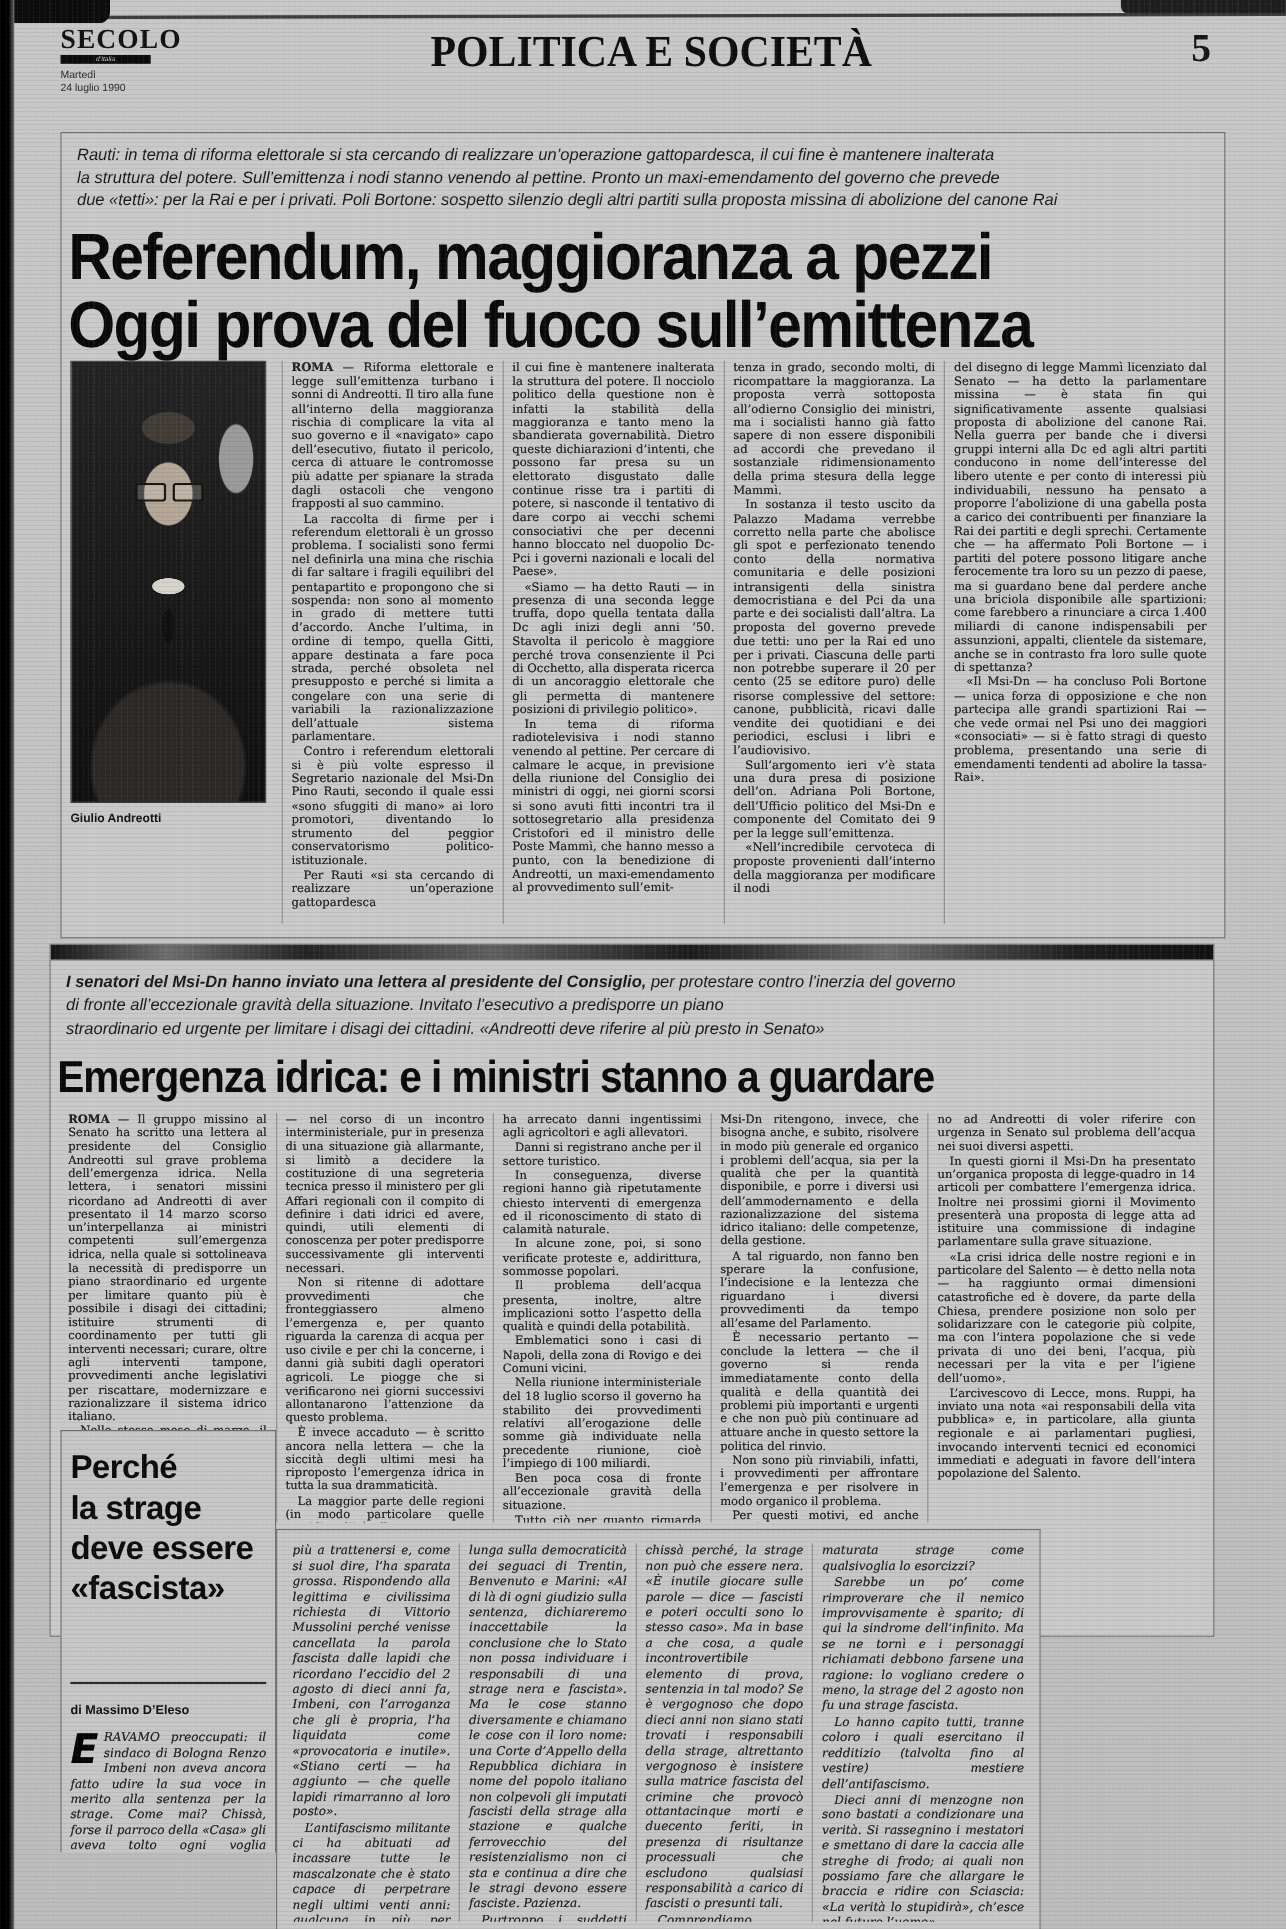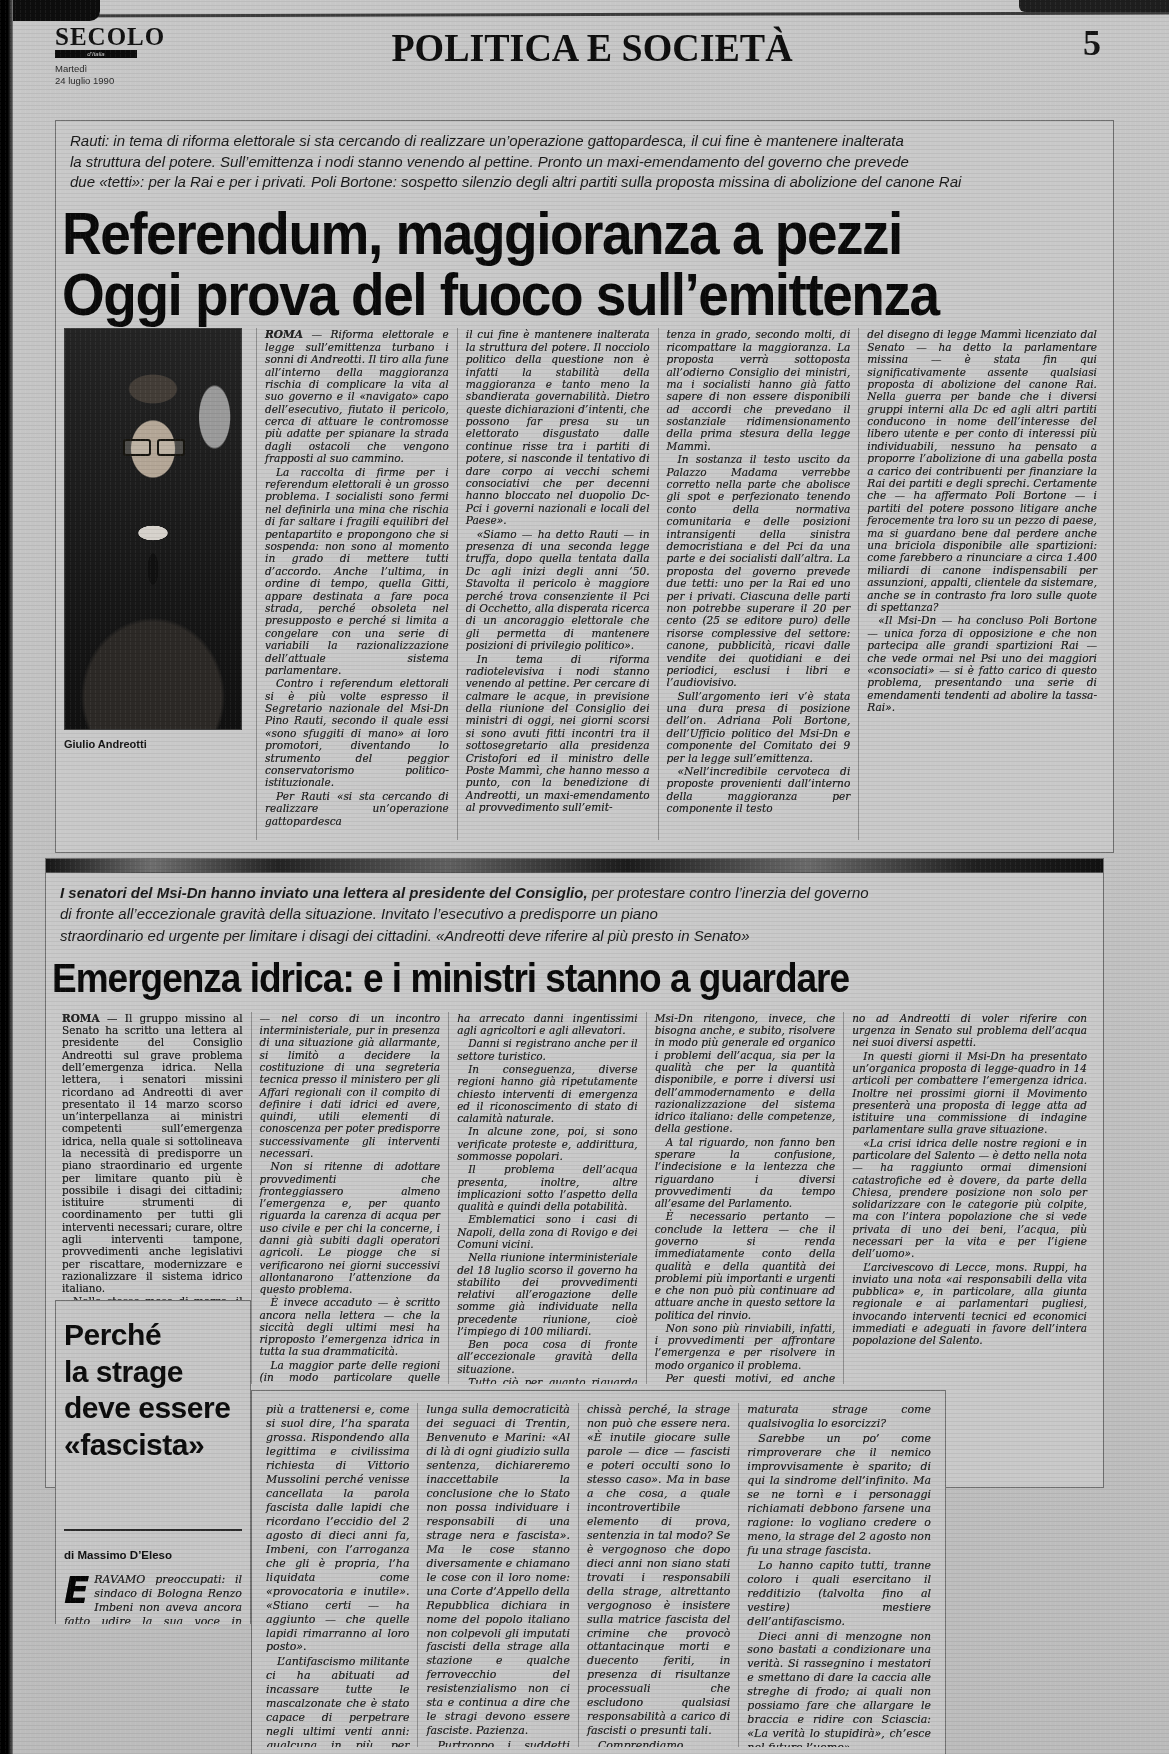--- a/index.html
+++ b/index.html
@@ -27,21 +27,21 @@
     transform:scaleY(1.06);transform-origin:top center;letter-spacing:0;}
   .page-num{position:absolute;right:28px;top:-2px;font-family:"Liberation Serif",serif;font-weight:700;font-size:36px;color:#151515;}
   
   .nbox{position:absolute;background:#c9c9c9;border:1px solid #6e6e6e;overflow:hidden;box-sizing:border-box;}
   .kicker{margin:10px 14px 2px;font-style:italic;font-size:15px;line-height:1.38;color:#1b1b1b;}
   .kicker b{font-weight:400;}
   .headline-xl{margin:10px 6px 0;font-weight:700;font-size:55px;line-height:1.03;letter-spacing:-1.5px;color:#0a0a0a;transform:scaleY(1.08);transform-origin:top left;white-space:nowrap;}
   .headline-lg{margin:10px 6px 0;font-weight:700;font-size:37px;letter-spacing:-1px;color:#0a0a0a;transform:scaleY(1.1);transform-origin:top left;white-space:nowrap;}
   .cols{display:flex;align-items:stretch;}
   .col{flex:1 1 0;padding:0 8px;font-family:"DejaVu Serif",serif;font-size:10.6px;line-height:1.17;text-align:justify;color:#232323;overflow:hidden;text-shadow:0 0 .4px #5a5a5a;}
-  .cols > div + div{border-left:1px solid #8e8e8e;font-style:italic;}
+  .cols > div + div{border-left:1px solid #8e8e8e;}
   .col.wide{flex:1.25 1 0;}
   .col p{margin:0 0 1px;text-indent:11px;}
   .col .cont > p:first-child, .col p.noindent{text-indent:0;}
   .lead-label{font-weight:700;}
   
   .box1{left:55px;top:120px;width:1059px;height:733px;}
   .a1-body{margin:12px 8px 0;height:512px;}
   .photo-col{width:186px;flex:none;padding:0 6px 0 0;}
   .photo{width:178px;height:402px;position:relative;border:1px solid #3d3d3d;box-sizing:border-box;
     background:
@@ -58,21 +58,21 @@
   .photo-caption{margin-top:8px;font-size:11px;font-weight:700;color:#141414;}
   
   .box2{left:45px;top:858px;width:1059px;height:630px;}
   .divider-bar{height:13px;background:linear-gradient(90deg,#161616,#6e6e6e 10%,#242424 22%,#606060 38%,#1c1c1c 55%,#6a6a6a 72%,#202020 88%,#111);border-bottom:1px solid #4f4f4f;}
   .intro2{margin:9px 14px 0;font-style:italic;font-size:15px;line-height:1.42;color:#1b1b1b;}
   .intro2 b{font-weight:700;}
   .a2-body{margin:14px 8px 0;height:372px;}
   .a2-body .col{font-size:10.5px;}
   .a2-body .col.wide{flex:1.3 1 0;}
   
-  .box3l{left:55px;top:1300px;width:196px;height:324px;border-bottom:none;background:#c6c6c6;}
+  .box3l{left:55px;top:1300px;width:196px;height:384px;border-bottom:none;background:#c6c6c6;}
   .headline-md{margin:16px 8px 0;font-weight:700;font-size:30px;line-height:1.22;letter-spacing:-0.5px;color:#0c0c0c;}
   .byline{margin:66px 8px 0;border-top:2px solid #2b2b2b;padding-top:18px;font-size:11.5px;font-weight:700;color:#101010;}
   .a3-col1-text{margin:12px 8px 0;font-family:"DejaVu Serif",serif;font-style:italic;font-size:11px;line-height:1.27;text-align:justify;color:#232323;text-shadow:0 0 .4px #5a5a5a;}
   .dropcap{float:left;font-family:"DejaVu Sans",sans-serif;font-weight:800;font-size:37px;line-height:.8;margin:3px 5px 0 0;color:#050505;}
   .box3m{left:251px;top:1390px;width:695px;height:364px;border-bottom:none;background:#c6c6c6;}
   .a3-body{margin:12px 6px 0;height:344px;}
   .a3-body .col{font-style:italic;font-size:11px;line-height:1.27;}
   .a3-body .col.wide{flex:1.28 1 0;}
 </style>
 </head>
@@ -124,27 +124,27 @@
             <p>il cui fine è mantenere inalterata la struttura del potere. Il nocciolo politico della questione non è infatti la stabilità della maggioranza e tanto meno la sbandierata governabilità. Dietro queste dichiarazioni d’intenti, che possono far presa su un elettorato disgustato dalle continue risse tra i partiti di potere, si nasconde il tentativo di dare corpo ai vecchi schemi consociativi che per decenni hanno bloccato nel duopolio Dc-Pci i governi nazionali e locali del Paese».</p>
             <p>«Siamo — ha detto Rauti — in presenza di una seconda legge truffa, dopo quella tentata dalla Dc agli inizi degli anni ’50. Stavolta il pericolo è maggiore perché trova consenziente il Pci di Occhetto, alla disperata ricerca di un ancoraggio elettorale che gli permetta di mantenere posizioni di privilegio politico».</p>
             <p>In tema di riforma radiotelevisiva i nodi stanno venendo al pettine. Per cercare di calmare le acque, in previsione della riunione del Consiglio dei ministri di oggi, nei giorni scorsi si sono avuti fitti incontri tra il sottosegretario alla presidenza Cristofori ed il ministro delle Poste Mammì, che hanno messo a punto, con la benedizione di Andreotti, un maxi-emendamento al provvedimento sull’emit-</p>
           </div>
         </div>
       <div class="col">
           <div class="cont">
             <p>tenza in grado, secondo molti, di ricompattare la maggioranza. La proposta verrà sottoposta all’odierno Consiglio dei ministri, ma i socialisti hanno già fatto sapere di non essere disponibili ad accordi che prevedano il sostanziale ridimensionamento della prima stesura della legge Mammì.</p>
             <p>In sostanza il testo uscito da Palazzo Madama verrebbe corretto nella parte che abolisce gli spot e perfezionato tenendo conto della normativa comunitaria e delle posizioni intransigenti della sinistra democristiana e del Pci da una parte e dei socialisti dall’altra. La proposta del governo prevede due tetti: uno per la Rai ed uno per i privati. Ciascuna delle parti non potrebbe superare il 20 per cento (25 se editore puro) delle risorse complessive del settore: canone, pubblicità, ricavi dalle vendite dei quotidiani e dei periodici, esclusi i libri e l’audiovisivo.</p>
             <p>Sull’argomento ieri v’è stata una dura presa di posizione dell’on. Adriana Poli Bortone, dell’Ufficio politico del Msi-Dn e componente del Comitato dei 9 per la legge sull’emittenza.</p>
-            <p>«Nell’incredibile cervoteca di proposte provenienti dall’interno della maggioranza per componente il testo</p>
+            <p>«Nell’incredibile cervoteca di proposte provenienti dall’interno della maggioranza per modificare il nodi</p>
           </div>
         </div>
       <div class="col wide">
           <div class="cont">
             <p>del disegno di legge Mammì licenziato dal Senato — ha detto la parlamentare missina — è stata fin qui significativamente assente qualsiasi proposta di abolizione del canone Rai. Nella guerra per bande che i diversi gruppi interni alla Dc ed agli altri partiti conducono in nome dell’interesse del libero utente e per conto di interessi più individuabili, nessuno ha pensato a proporre l’abolizione di una gabella posta a carico dei contribuenti per finanziare la Rai dei partiti e degli sprechi. Certamente che — ha affermato Poli Bortone — i partiti del potere possono litigare anche ferocemente tra loro su un pezzo di paese, ma si guardano bene dal perdere anche una briciola disponibile alle spartizioni: come farebbero a rinunciare a circa 1.400 miliardi di canone indispensabili per assunzioni, appalti, clientele da sistemare, anche se in contrasto fra loro sulle quote di spettanza?</p>
-            <p>«Il Msi-Dn — ha concluso Poli Bortone — unica forza di opposizione e che non partecipa alle grandi spartizioni Rai — che vede ormai nel Psi uno dei maggiori «consociati» — si è fatto carico di questo problema, presentando una serie di emendamenti tendenti ad abolire la tassa-Rai».</p>
+            <p>«Il Msi-Dn — ha concluso Poli Bortone — unica forza di opposizione e che non partecipa alle grandi spartizioni Rai — che vede ormai nel Psi uno dei maggiori «consociati» — si è fatto stragi di questo problema, presentando una serie di emendamenti tendenti ad abolire la tassa-Rai».</p>
           </div>
         </div>
     </div>
   </div>
 
   <div class="nbox box2">
     <div class="divider-bar"></div>
     <div class="intro2">
       <div><b>I senatori del Msi-Dn hanno inviato una lettera al presidente del Consiglio,</b><span> per protestare contro l’inerzia del governo</span></div>
       <div>di fronte all’eccezionale gravità della situazione. Invitato l’esecutivo a predisporre un piano</div>

